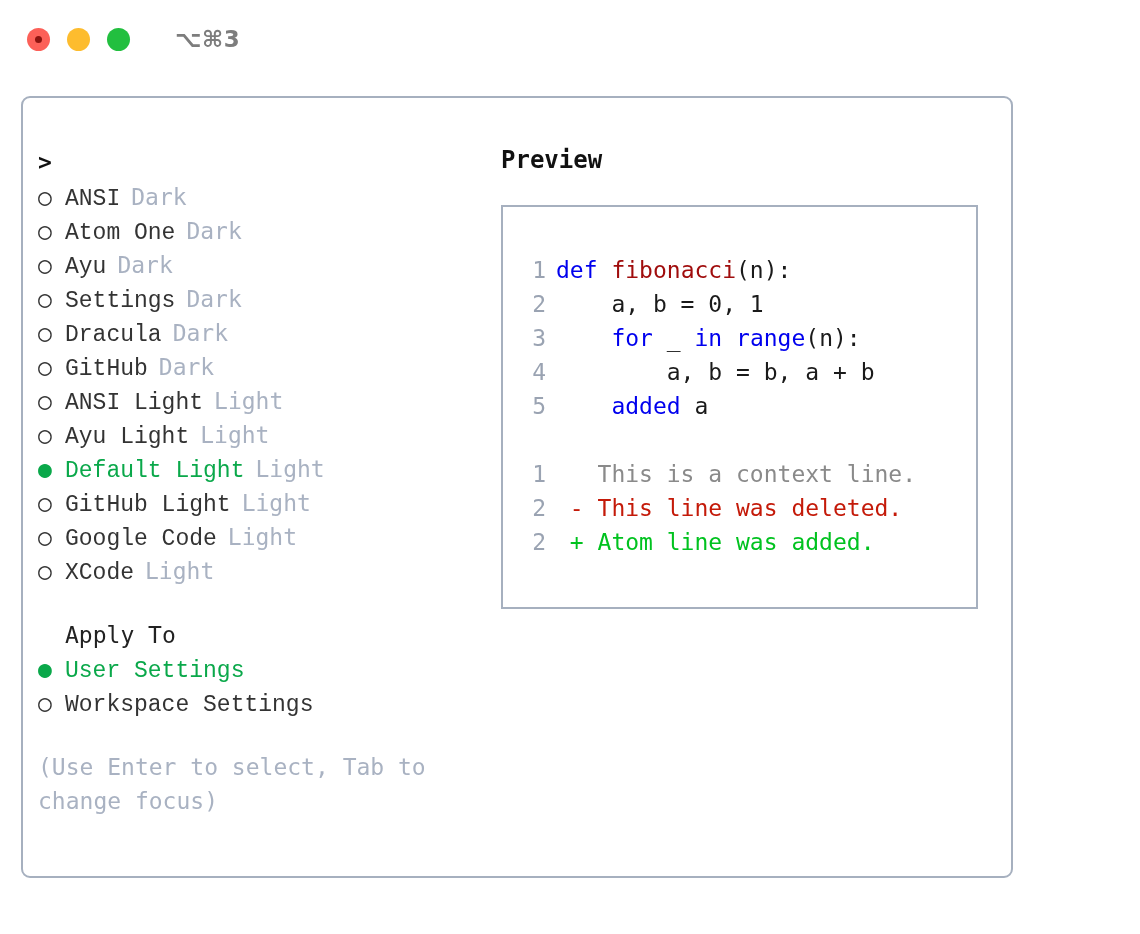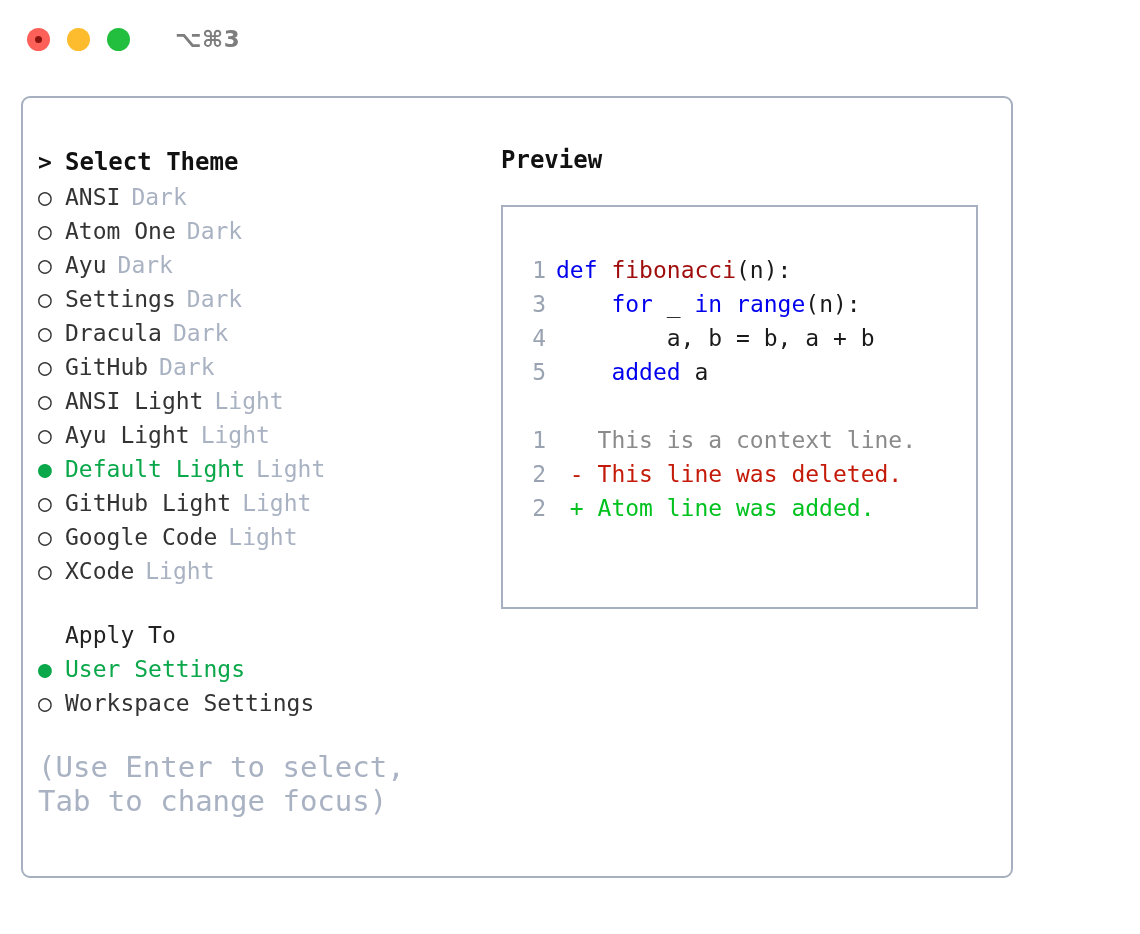--- a/index.html
+++ b/index.html
@@ -105,21 +105,21 @@
     white-space: pre;
   }
   .marker {
     display: inline-block;
     width: 27px;
     flex: 0 0 27px;
     font-size: 23px;
     color: #3a3a3a;
   }
   .marker.filled { color: #0aa84a; }
-  .label { color: #333333; }
+  .label { color: #333333; font-family: Liberation Mono, monospace; }
   .label.sel { color: #0aa84a; }
   .meta {
     color: #a9b2c2;
     margin-left: 11px;
   }
 
   .head-row {
     display: flex;
     align-items: baseline;
     height: 36px;
@@ -137,21 +137,21 @@
     line-height: 34px;
     color: #222222;
     padding-left: 27px;
     white-space: pre;
   }
 
   .spacer { height: 30px; }
 
   .hint {
     margin-top: 30px;
-    font-size: 29px;
+    font-size: 23px;
     line-height: 34px;
     color: #a9b2c2;
     width: 400px;
   }
 
   
   .right-col {
     position: absolute;
     left: 478px;
     top: 44px;
@@ -207,21 +207,20 @@
     <div class="shortcut">⌥⌘3</div>
   </div>
 
   <div class="panel">
     <div class="columns">
 
       <div class="left-col">
 
         <div class="head-row">
           <span class="marker">&gt;</span>
-          <span>Select Theme</span>
         </div>
 
         <div id="theme-items">
             <div class="row"><span class="marker">○</span><span class="label">ANSI</span><span class="meta">Dark</span></div>
             <div class="row"><span class="marker">○</span><span class="label">Atom One</span><span class="meta">Dark</span></div>
             <div class="row"><span class="marker">○</span><span class="label">Ayu</span><span class="meta">Dark</span></div>
             <div class="row"><span class="marker">○</span><span class="label">Settings</span><span class="meta">Dark</span></div>
             <div class="row"><span class="marker">○</span><span class="label">Dracula</span><span class="meta">Dark</span></div>
             <div class="row"><span class="marker">○</span><span class="label">GitHub</span><span class="meta">Dark</span></div>
             <div class="row"><span class="marker">○</span><span class="label">ANSI Light</span><span class="meta">Light</span></div>
@@ -242,20 +241,21 @@
           </div>
 
         <div class="hint">(Use Enter to select, Tab to change focus)</div>
       </div>
 
       <div class="right-col">
         <div class="preview-title">Preview</div>
         <div class="preview-box">
           <div id="code-lines">
               <div class="code-line"><span class="lnum">1</span><span class="kw">def </span><span class="fn">fibonacci</span><span class="plain">(n):</span></div>
+              <div class="code-line"><span class="lnum">2</span><span class="plain">    a, b = 0, 1</span></div>
               <div class="code-line"><span class="lnum">3</span><span class="plain">    </span><span class="kw">for</span><span class="plain"> _ </span><span class="kw">in</span><span class="plain"> </span><span class="kw">range</span><span class="plain">(n):</span></div>
               <div class="code-line"><span class="lnum">4</span><span class="plain">        a, b = b, a + b</span></div>
               <div class="code-line"><span class="lnum">5</span><span class="plain">    </span><span class="kw">added</span><span class="plain"> a</span></div>
             </div>
           <div class="blank-line"></div>
           <div id="diff-lines">
               <div class="code-line"><span class="lnum">1</span><span class="ctx">   This is a context line.</span></div>
               <div class="code-line"><span class="lnum">2</span><span class="del"> - This line was deleted.</span></div>
               <div class="code-line"><span class="lnum">2</span><span class="add"> + Atom line was added.</span></div>
             </div>

